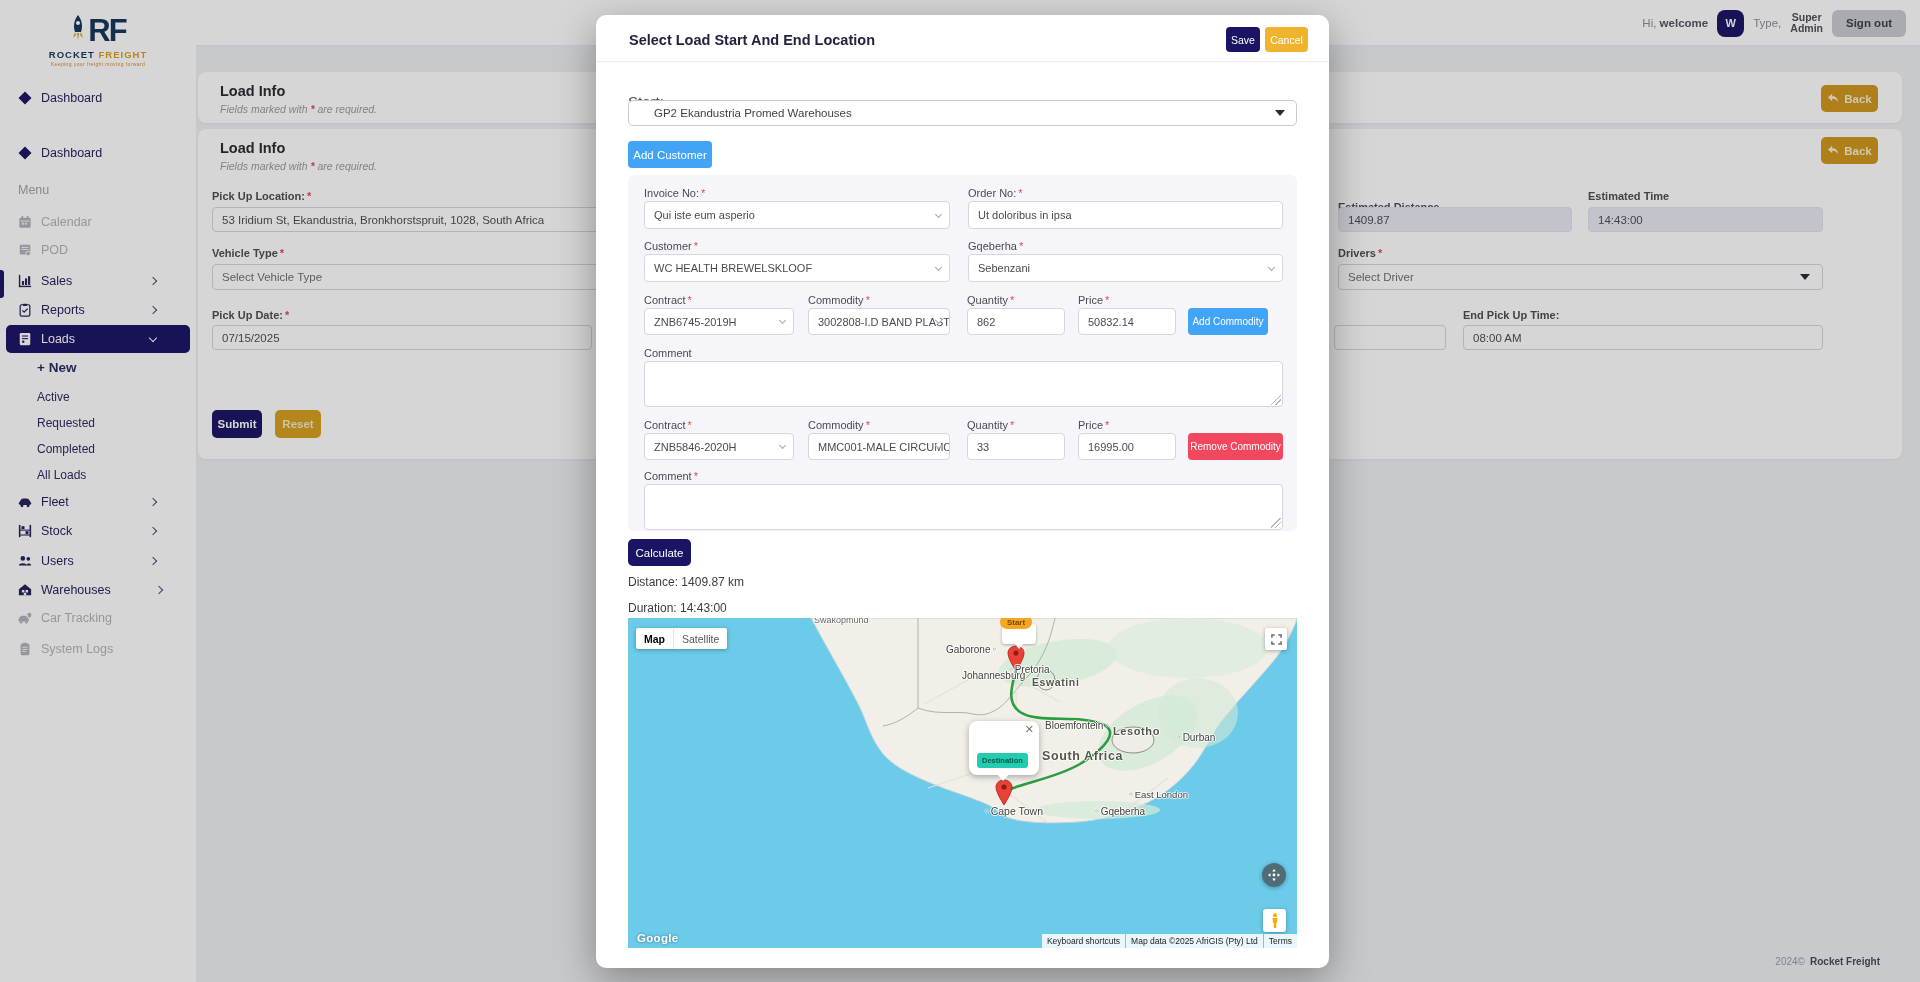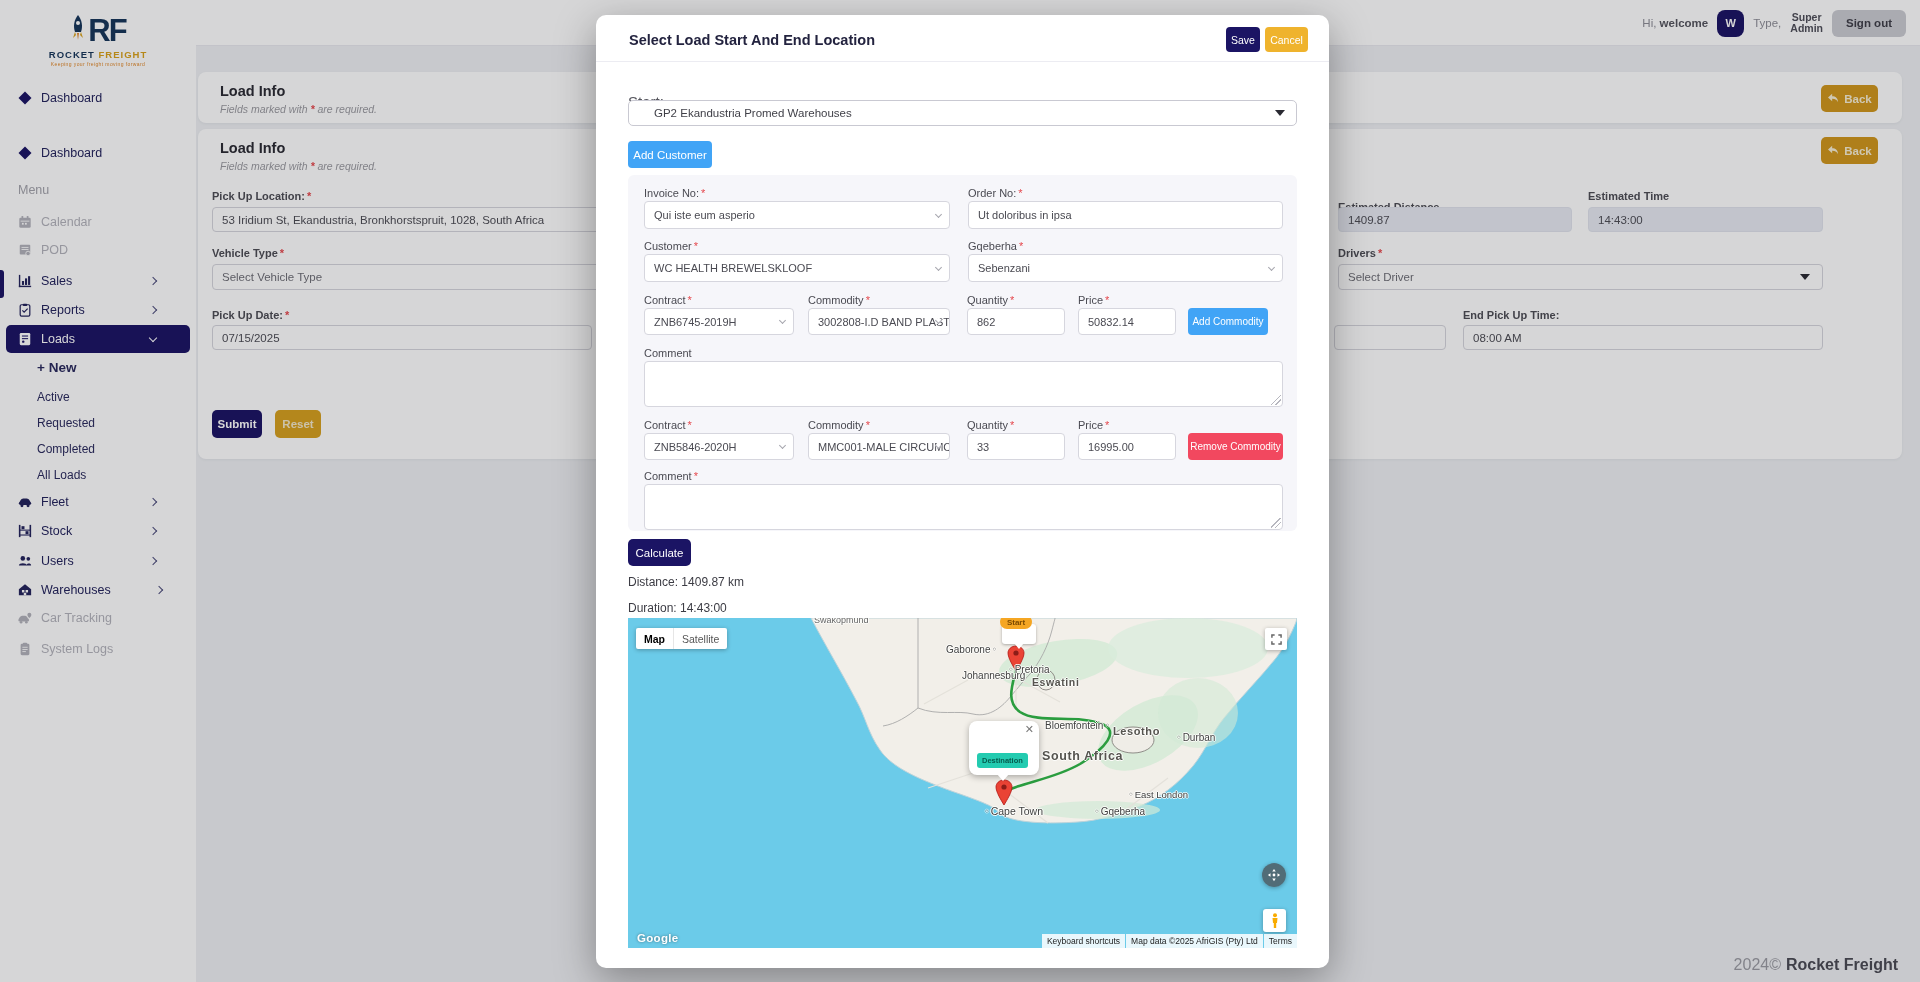--- a/index.html
+++ b/index.html
@@ -47,21 +47,21 @@
   .back-btn { position:absolute; right:24px; width:57px; height:27px; background:#d0971c; border:none; border-radius:5px; color:#f7eed4; font-size:11.5px; font-weight:600; display:flex; align-items:center; justify-content:center; gap:5px; cursor:pointer; font-family:inherit; }
   .card1 .back-btn { top:13px; } .card2 .back-btn { top:8px; }
   .flabel { position:absolute; font-size:11px; color:#4d4d55; font-weight:600; }
   .flabel .ast { color:#e5484d; margin-left:2px; }
   .finput { position:absolute; height:25px; background:#fff; border:1px solid #d5d5dc; border-radius:4px; font-size:11.5px; color:#4d4d55; padding:0 9px; font-family:inherit; }
   .finput.ro { background:#e7eaf2; border:1px solid #e0e3ec; }
   .fselect { position:absolute; height:26px; background:#fff; border:1px solid #d5d5dc; border-radius:4px; font-size:11.5px; color:#6e6e76; display:flex; align-items:center; padding:0 9px; cursor:pointer; }
   .fselect .nchev { position:absolute; right:12px; width:0; height:0; border-left:5px solid transparent; border-right:5px solid transparent; border-top:6px solid #2a2a32; }
   .btn-submit { position:absolute; left:14px; top:281px; width:50px; height:28px; background:#1b1464; color:#fff; border:none; border-radius:5px; font-size:11.5px; font-weight:600; cursor:pointer; font-family:inherit; }
   .btn-reset  { position:absolute; left:77px; top:281px; width:46px; height:28px; background:#d6a01f; color:#f2e7c9; border:none; border-radius:5px; font-size:11.5px; font-weight:600; cursor:pointer; font-family:inherit; }
-  .pg-footer { position:absolute; right:22px; top:910px; font-size:16px; color:#9b9ba3; }
+  .pg-footer { position:absolute; right:40px; top:910px; font-size:10px; color:#9b9ba3; }
   .pg-footer b { color:#4b4b55; font-weight:600; margin-left:5px; }
 
   
   .m-head { position:absolute; left:0; top:0; width:733px; height:47px; border-bottom:1px solid #ececf2; }
   .m-title { position:absolute; left:33px; top:17px; font-size:14.5px; font-weight:700; color:#23233f; }
   .m-save { position:absolute; left:630px; top:12px; width:34px; height:25px; background:#1b1464; color:#fff; border:none; border-radius:4px; font-size:10.5px; cursor:pointer; font-family:inherit; }
   .m-cancel { position:absolute; left:669px; top:12px; width:43px; height:25px; background:#efb32d; color:#fff; border:none; border-radius:4px; font-size:10.5px; cursor:pointer; font-family:inherit; }
   .m-label { position:absolute; font-size:15px; color:#55555d;margin-top:8px; }
   .m-select, .m-input { position:absolute; background:#fff; border:1px solid #c9c9d2; border-radius:5px; font-size:11.5px; color:#3f3f47; display:flex; align-items:center; padding:0 25px; cursor:pointer; }
   .m-select .nchev { position:absolute; right:11px; width:0; height:0; border-left:5px solid transparent; border-right:5px solid transparent; border-top:6px solid #2a2a32; }

